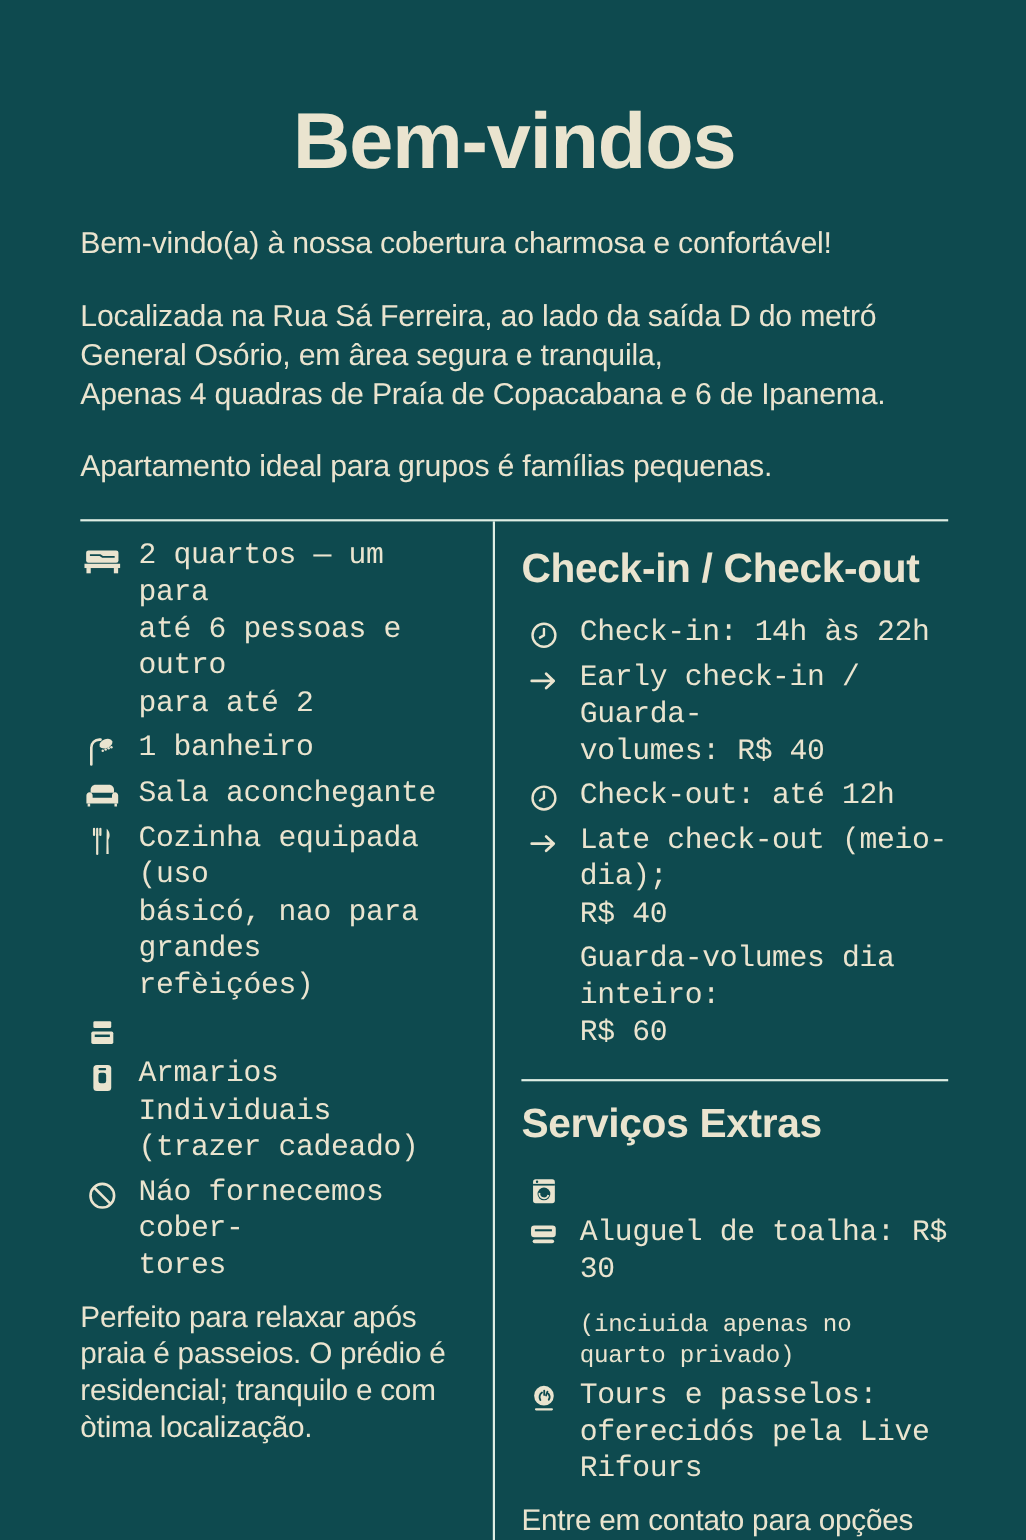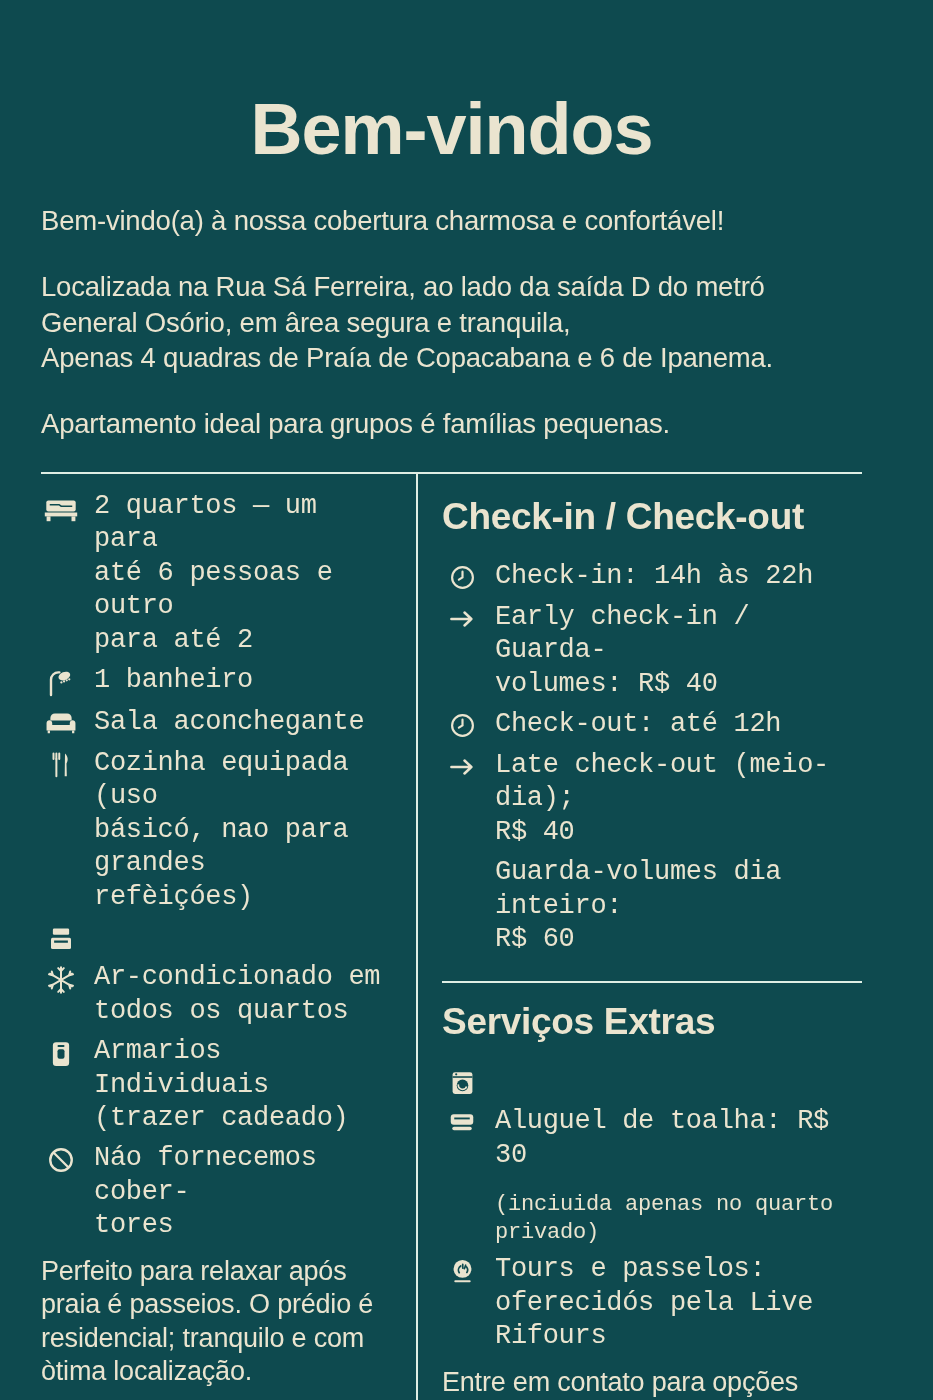--- a/index.html
+++ b/index.html
@@ -11,21 +11,21 @@
   html,body{width:933px;}
   body{
     height:1400px;
     background:var(--bg);
     color:var(--ink);
     font-family:"Liberation Sans", sans-serif;
     overflow:hidden;
   }
   .page{
     width:933px;height:1400px;
-    padding:90px 71px 0 41px;
+    padding:90px 71px 0 73px;
     overflow:hidden;
   }
   .title{
     text-align:center;
     font-size:72px;
     font-weight:700;
     line-height:1.1;
     letter-spacing:-1px;
     margin-bottom:34px;
   }
@@ -183,30 +183,20 @@
         <div class="item">
           <span class="icon">
             <svg viewBox="0 0 24 24" width="30" height="30" fill="currentColor">
               <rect x="5.5" y="3.5" width="13" height="5" rx="1"></rect>
               <rect x="4" y="11" width="16" height="9" rx="1.2"></rect>
               <rect x="6.5" y="13.2" width="11" height="1.8" fill="#0E4A4F"></rect>
             </svg>
           </span>
         </div>
 
-        <div class="item">
-          <span class="icon">
-            <svg viewBox="0 0 24 24" width="32" height="32" stroke="currentColor" stroke-width="1.5" stroke-linecap="round" fill="none">
-              <path d="M12 2.5v19M3.8 7.25l16.4 9.5M20.2 7.25L3.8 16.75"></path>
-              <path d="M12 5.2L9.9 3.1M12 5.2l2.1-2.1M12 18.8l-2.1 2.1M12 18.8l2.1 2.1M5.9 8.45l-2.9-.8M5.9 8.45l-.8-2.9M18.1 15.55l2.9.8M18.1 15.55l.8 2.9M18.1 8.45l2.9-.8M18.1 8.45l.8-2.9M5.9 15.55l-2.9.8M5.9 15.55l-.8 2.9"></path>
-            </svg>
-          </span>
-          <span class="item-text">Ar-condicionado em
-todos os quartos</span>
-        </div>
 
         <div class="item">
           <span class="icon">
             <svg viewBox="0 0 24 24" width="30" height="32" fill="currentColor">
               <rect x="5.5" y="2.5" width="13" height="19" rx="2.6"></rect>
               <rect x="9.2" y="8.2" width="5.6" height="7.6" rx="1.6" fill="#0E4A4F"></rect>
               <rect x="9.2" y="4.8" width="5.6" height="1.5" rx="0.7" fill="#0E4A4F"></rect>
             </svg>
           </span>
           <span class="item-text">Armarios Individuais

